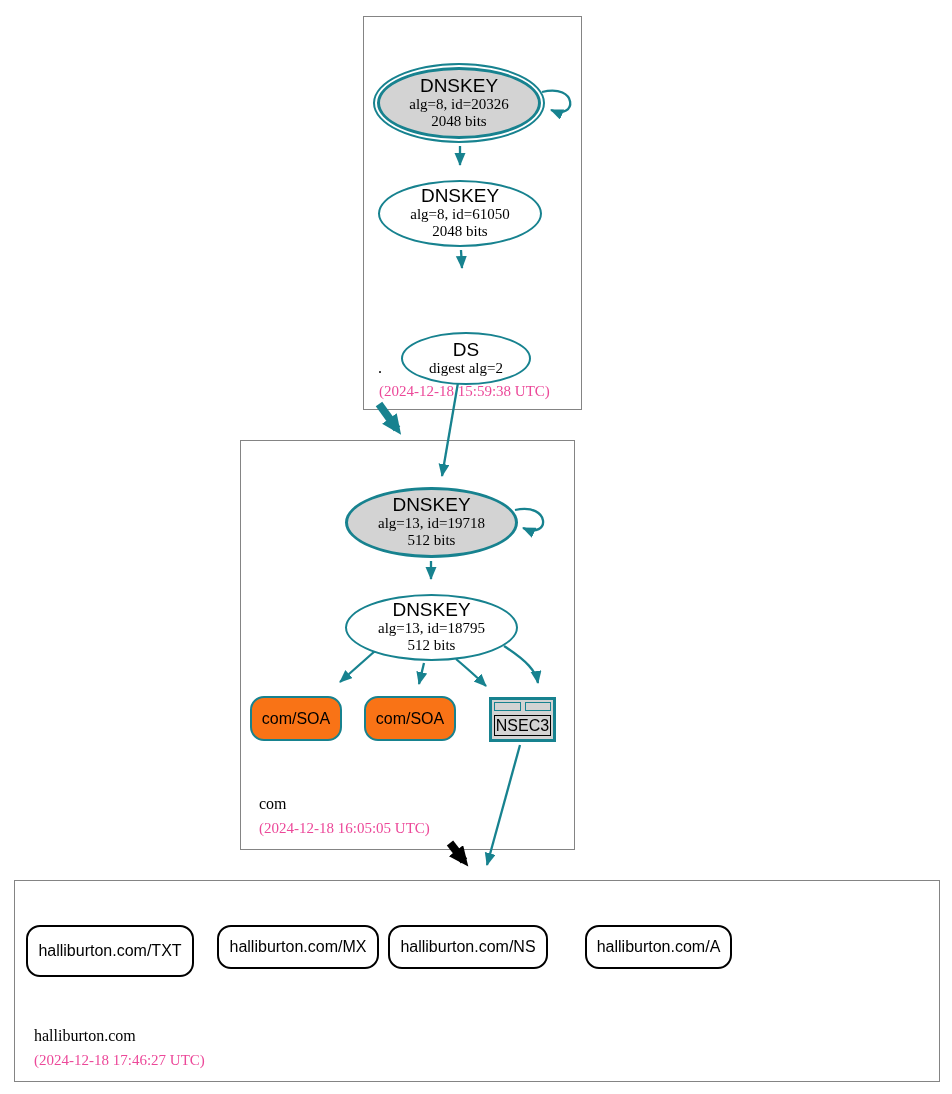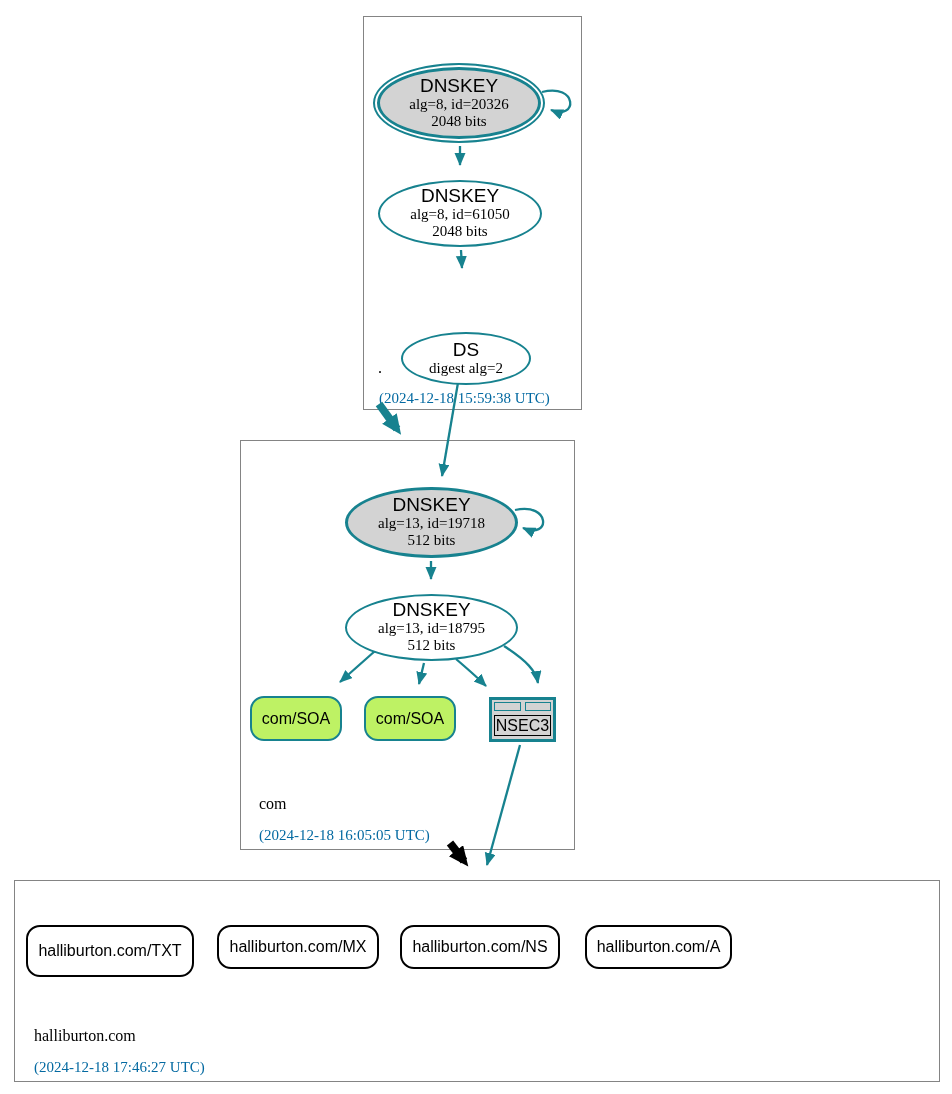--- a/index.html
+++ b/index.html
@@ -18,23 +18,22 @@
   }
   .zone-name{
     position:absolute;
     font:16px "Liberation Serif", serif;
     color:#000;
     white-space:nowrap;
   }
   .zone-ts{
     position:absolute;
     font:15px "Liberation Serif", serif;
-    color:#0369a1;
-    white-space:nowrap;
-    margin-top:7px;
+    color:#ec4899;
+    white-space:nowrap;
   }
   svg.edges{
     position:absolute;left:0;top:0;z-index:5;pointer-events:none;
   }
   .edge{stroke:var(--secure);fill:none;}
   .edge-thin{stroke-width:2.3px;}
   .edge-thick{stroke-width:8px;}
   .edge-black{stroke:var(--insecure);fill:none;stroke-width:8px;}
   .mk-teal{fill:var(--secure);}
   .mk-black{fill:var(--insecure);}
@@ -56,21 +55,21 @@
     border:3px solid var(--secure);
     background:var(--node-fill);
     display:flex;flex-direction:column;align-items:center;justify-content:center;
     text-align:center;
   }
   .n-title{font:19px "Liberation Sans", sans-serif;color:#000;line-height:1.05;}
   .n-line{font:15px "Liberation Serif", serif;color:#000;line-height:1.15;}
   .rrset{
     border:2.5px solid var(--secure);
     border-radius:14px;
-    background:#bef264;
+    background:#f97316;
     display:flex;align-items:center;justify-content:center;
     font:16px "Liberation Sans", sans-serif;color:#000;
     white-space:nowrap;
   }
   .rrset-plain{
     border:2px solid #000;
     border-radius:14px;
     background:#fff;
     display:flex;align-items:center;justify-content:center;
     font:16px "Liberation Sans", sans-serif;color:#000;
@@ -189,20 +188,20 @@
     <div class="cell c2"></div>
     <div class="lab">NSEC3</div>
   </div>
 
   <div class="node rrset-plain" style="left:26px;top:925px;width:168px;height:52px;">
     <span>halliburton.com/TXT</span>
   </div>
   <div class="node rrset-plain" style="left:217px;top:925px;width:162px;height:44px;">
     <span>halliburton.com/MX</span>
   </div>
-  <div class="node rrset-plain" style="left:400px;top:925px;width:160px;height:44px;">
+  <div class="node rrset-plain" style="left:388px;top:925px;width:160px;height:44px;">
     <span>halliburton.com/NS</span>
   </div>
   <div class="node rrset-plain" style="left:585px;top:925px;width:147px;height:44px;">
     <span>halliburton.com/A</span>
   </div>
 
 </div>
 
 </body></html>

